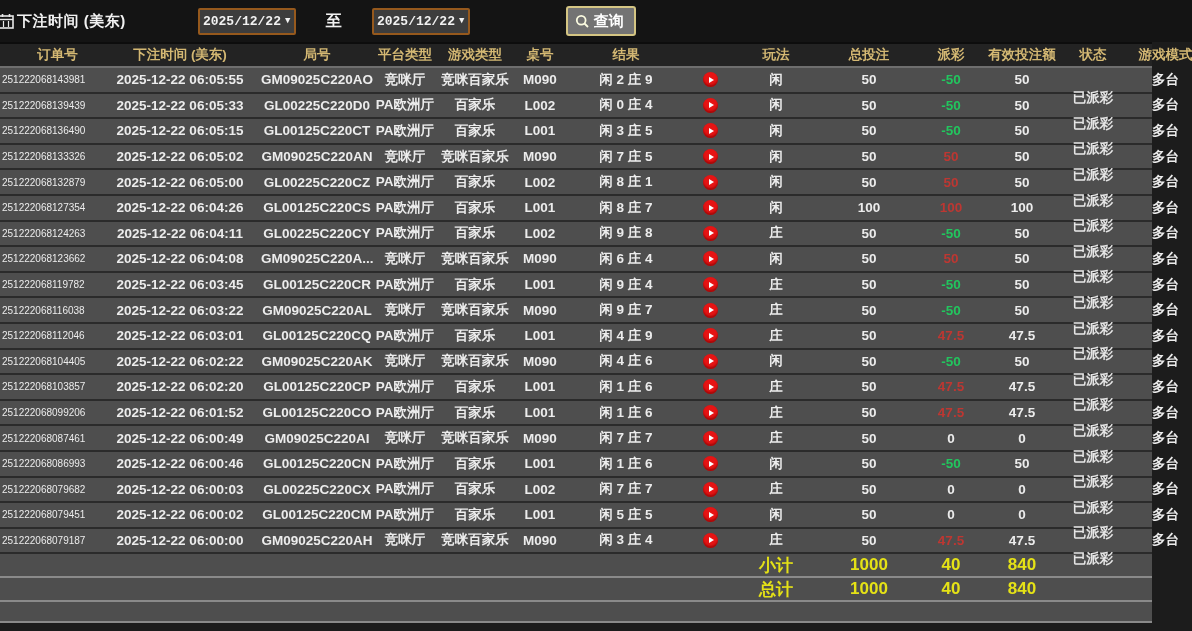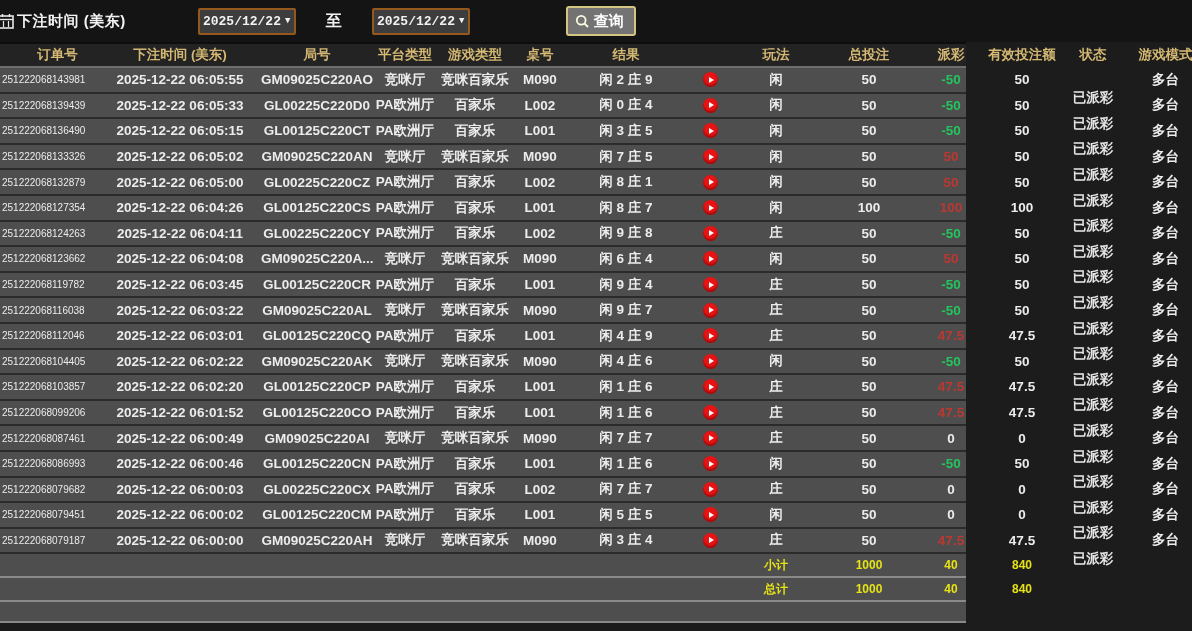--- a/index.html
+++ b/index.html
@@ -27,21 +27,21 @@
   .tolabel{color:#f2f2f2;font-weight:bold;font-size:16px;margin:0 30px 0 30px;}
   .query{
     margin-left:96px;height:30px;box-sizing:border-box;
     background:#737373;border:2px solid #d4c583;border-radius:3px;
     color:#ffffff;font-weight:bold;font-size:15px;
     display:flex;align-items:center;gap:4px;padding:0 10px 0 7px;cursor:pointer;
     font-family:inherit;
   }
   .mag{display:inline-flex;}
   
-  .tbl{width:966px;}
+  .tbl{width:1152px;}
   .hdr{
     height:26px;background:#232323;display:flex;align-items:center;
     border-top:2px solid #0d0d0d;border-bottom:2px solid #6e6e6e;
     box-sizing:border-box;
   }
   .hdr .cell{color:#d4b873;font-weight:bold;font-size:13.5px;}
   .row{
     height:25.6px;background:#4e4e4e;display:flex;align-items:center;
     border-bottom:2px solid #2b2b2b;box-sizing:border-box;
   }
@@ -74,21 +74,21 @@
     box-shadow:inset 0 -2px 2px rgba(120,0,0,.6);
   }
   .tri{
     width:0;height:0;margin-left:2px;
     border-left:5px solid #ffffff;border-top:3.5px solid transparent;border-bottom:3.5px solid transparent;
   }
   .sumrow{
     height:24px;background:#4e4e4e;display:flex;align-items:center;
     border-bottom:2px solid #8a8a8a;box-sizing:border-box;
   }
-  .sumrow .cell{color:#e5e216;font-weight:bold;font-size:12px;}
+  .sumrow .cell{color:#e5e216;font-weight:bold;font-size:17px;}
   .fillrow{height:21px;background:#4e4e4e;border-bottom:2px solid #8a8a8a;box-sizing:border-box;}
 </style>
 </head>
 <body>
 
 <div class="topbar">
   <span class="cal">
     <svg width="16" height="16" viewBox="0 0 16 16">
       <rect x="1" y="3" width="14" height="12" fill="none" stroke="#e8e8e8" stroke-width="1.6"></rect>
       <line x1="1" y1="6.5" x2="15" y2="6.5" stroke="#e8e8e8" stroke-width="1.4"></line>

